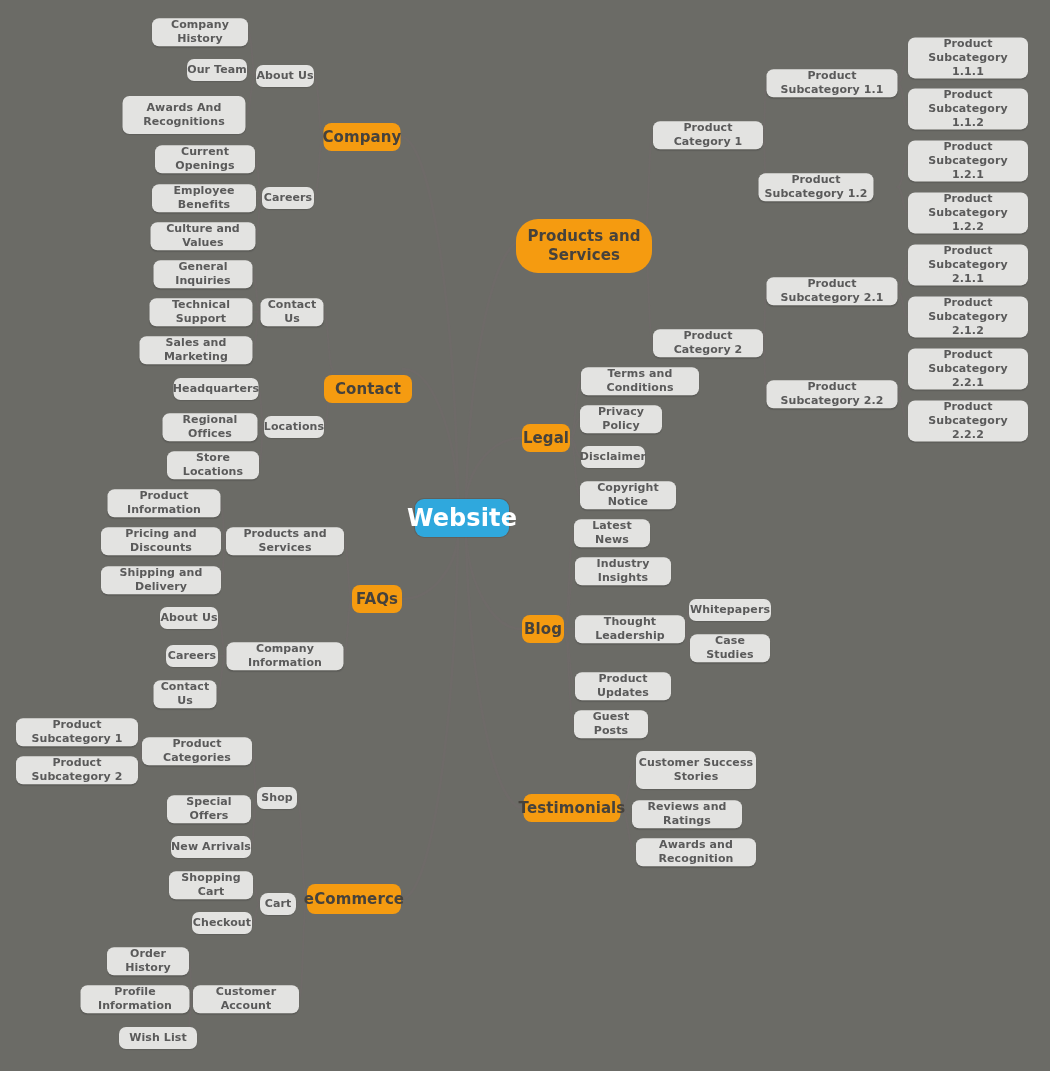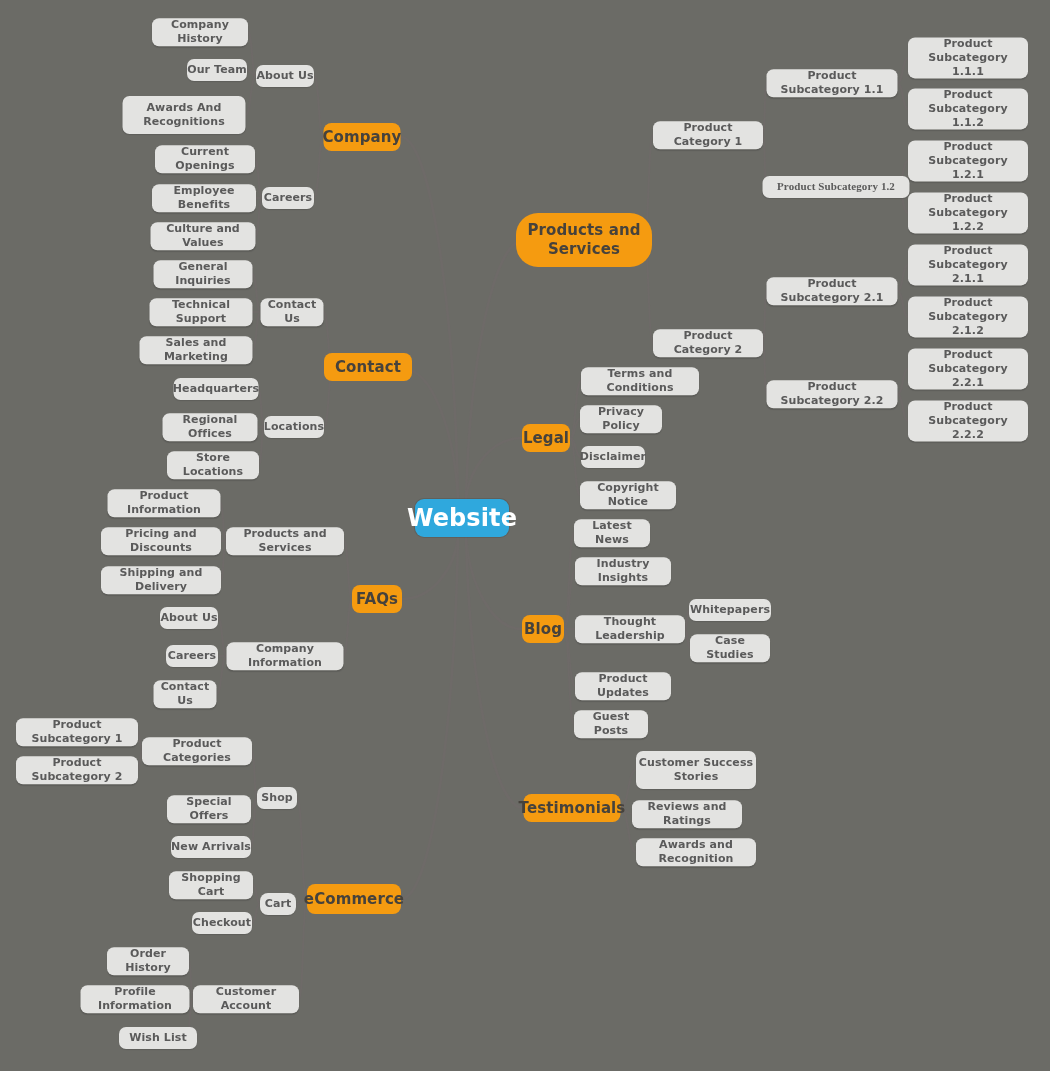--- a/index.html
+++ b/index.html
@@ -141,21 +141,21 @@
       <div class="node branch" style="left: 362px; top: 137px; width: 77px; min-height: 28px;">Company</div>
       <div class="node leaf" style="left: 285px; top: 76px; width: 58px; min-height: 22px;">About Us</div>
       <div class="node leaf" style="left: 200px; top: 32px; width: 96px; min-height: 22px;">Company History</div>
       <div class="node leaf" style="left: 217px; top: 70px; width: 60px; min-height: 22px;">Our Team</div>
       <div class="node leaf" style="left: 184px; top: 115px; width: 123px; min-height: 38px;">Awards And
 Recognitions</div>
       <div class="node leaf" style="left: 288px; top: 198px; width: 52px; min-height: 22px;">Careers</div>
       <div class="node leaf" style="left: 205px; top: 159px; width: 100px; min-height: 22px;">Current Openings</div>
       <div class="node leaf" style="left: 204px; top: 198px; width: 104px; min-height: 22px;">Employee Benefits</div>
       <div class="node leaf" style="left: 203px; top: 236px; width: 105px; min-height: 22px;">Culture and Values</div>
-      <div class="node branch" style="left: 368px; top: 367px; width: 88px; min-height: 28px;">Contact</div>
+      <div class="node branch" style="left: 368px; top: 389px; width: 88px; min-height: 28px;">Contact</div>
       <div class="node leaf" style="left: 292px; top: 312px; width: 63px; min-height: 22px;">Contact Us</div>
       <div class="node leaf" style="left: 203px; top: 274px; width: 99px; min-height: 22px;">General Inquiries</div>
       <div class="node leaf" style="left: 201px; top: 312px; width: 103px; min-height: 22px;">Technical Support</div>
       <div class="node leaf" style="left: 196px; top: 350px; width: 113px; min-height: 22px;">Sales and Marketing</div>
       <div class="node leaf" style="left: 294px; top: 427px; width: 60px; min-height: 22px;">Locations</div>
       <div class="node leaf" style="left: 216px; top: 389px; width: 85px; min-height: 22px;">Headquarters</div>
       <div class="node leaf" style="left: 210px; top: 427px; width: 95px; min-height: 22px;">Regional Offices</div>
       <div class="node leaf" style="left: 213px; top: 465px; width: 92px; min-height: 22px;">Store Locations</div>
       <div class="node branch" style="left: 377px; top: 599px; width: 50px; min-height: 28px;">FAQs</div>
       <div class="node leaf" style="left: 285px; top: 541px; width: 118px; min-height: 22px;">Products and Services</div>
@@ -173,29 +173,29 @@
       <div class="node leaf" style="left: 77px; top: 770px; width: 122px; min-height: 22px;">Product Subcategory 2</div>
       <div class="node leaf" style="left: 209px; top: 809px; width: 84px; min-height: 22px;">Special Offers</div>
       <div class="node leaf" style="left: 211px; top: 847px; width: 80px; min-height: 22px;">New Arrivals</div>
       <div class="node leaf" style="left: 278px; top: 904px; width: 36px; min-height: 22px; border-radius: 8px;">Cart</div>
       <div class="node leaf" style="left: 211px; top: 885px; width: 84px; min-height: 22px;">Shopping Cart</div>
       <div class="node leaf" style="left: 222px; top: 923px; width: 60px; min-height: 22px;">Checkout</div>
       <div class="node leaf" style="left: 246px; top: 999px; width: 106px; min-height: 22px;">Customer Account</div>
       <div class="node leaf" style="left: 148px; top: 961px; width: 82px; min-height: 22px;">Order History</div>
       <div class="node leaf" style="left: 135px; top: 999px; width: 109px; min-height: 22px;">Profile Information</div>
       <div class="node leaf" style="left: 158px; top: 1038px; width: 78px; min-height: 22px;">Wish List</div>
-      <div class="node branch" style="left: 584px; top: 240px; width: 136px; min-height: 54px; border-radius: 22px;">Products and
+      <div class="node branch" style="left: 584px; top: 246px; width: 136px; min-height: 54px; border-radius: 22px;">Products and
 Services</div>
       <div class="node leaf" style="left: 708px; top: 135px; width: 110px; min-height: 22px;">Product Category 1</div>
       <div class="node leaf" style="left: 832px; top: 83px; width: 131px; min-height: 22px;">Product Subcategory 1.1</div>
       <div class="node leaf" style="left: 968px; top: 58px; width: 120px; min-height: 38px;">Product Subcategory
 1.1.1</div>
       <div class="node leaf" style="left: 968px; top: 109px; width: 120px; min-height: 38px;">Product Subcategory
 1.1.2</div>
-      <div class="node leaf" style="left: 836px; top: 187px; width: 147px; min-height: 22px; font-family: Liberation Serif, serif;">Product Subcategory 1.2</div>
+      <div class="node leaf" style="left: 816px; top: 187px; width: 115px; min-height: 22px;">Product Subcategory 1.2</div>
       <div class="node leaf" style="left: 968px; top: 161px; width: 120px; min-height: 38px;">Product Subcategory
 1.2.1</div>
       <div class="node leaf" style="left: 968px; top: 213px; width: 120px; min-height: 38px;">Product Subcategory
 1.2.2</div>
       <div class="node leaf" style="left: 708px; top: 343px; width: 110px; min-height: 22px;">Product Category 2</div>
       <div class="node leaf" style="left: 832px; top: 291px; width: 131px; min-height: 22px;">Product Subcategory 2.1</div>
       <div class="node leaf" style="left: 968px; top: 265px; width: 120px; min-height: 38px;">Product Subcategory
 2.1.1</div>
       <div class="node leaf" style="left: 968px; top: 317px; width: 120px; min-height: 38px;">Product Subcategory
 2.1.2</div>

